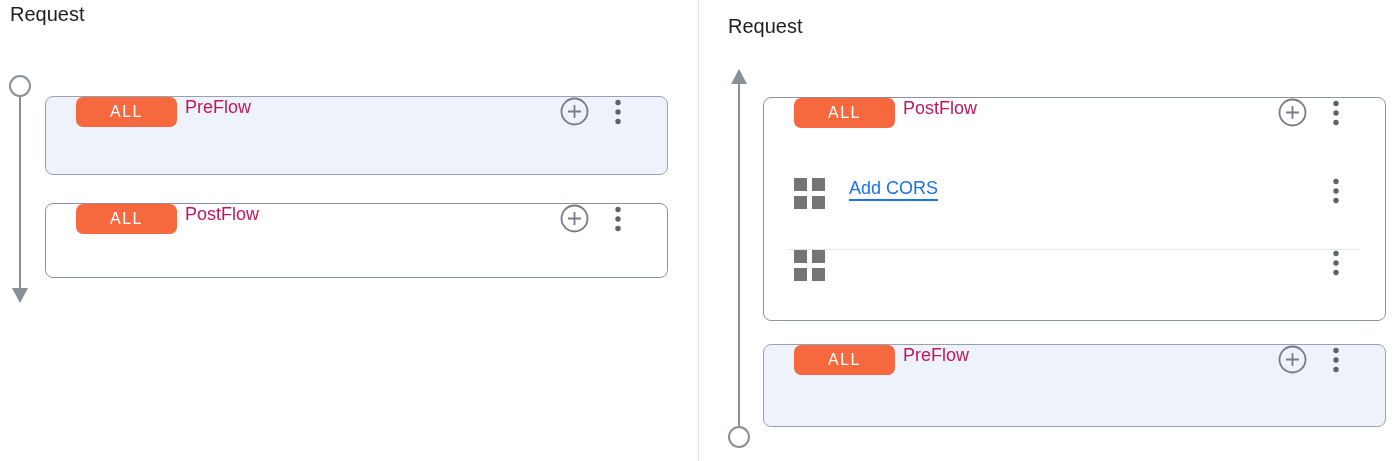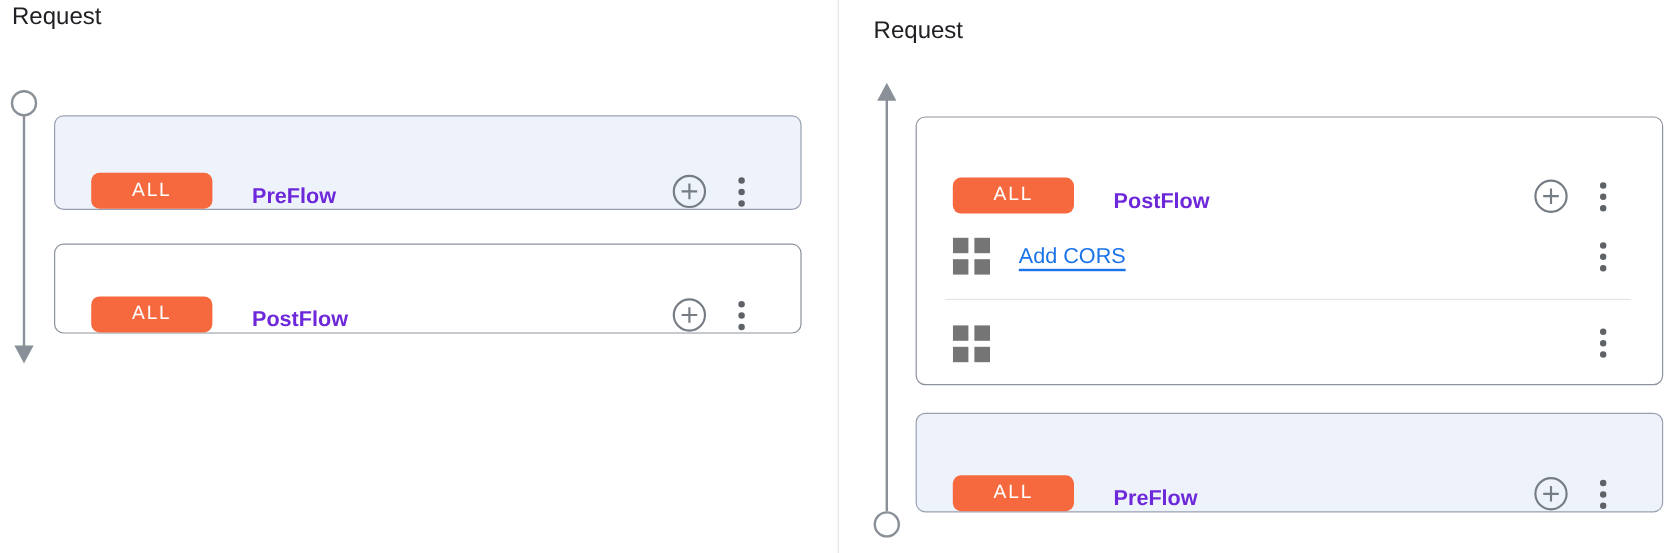--- a/index.html
+++ b/index.html
@@ -62,57 +62,57 @@
     border: 1px solid #8d939c;
     border-radius: 8px;
     cursor: pointer;
   }
   .flow-card.selected {
     background: #eef2fb;
     border-color: #99a1b0;
   }
   .card-row {
     display: flex;
-    align-items: flex-end;
+    align-items: flex-start;
     height: 100%;
     padding: 0 46px 0 30px;
   }
   .card-row.header { height: 80px; }
   .badge {
     width: 101px; height: 30px;
     border-radius: 7px;
     background: #f6693f;
     color: #ffffff;
     font-size: 16px;
     letter-spacing: 1.5px;
     display: flex; align-items: center; justify-content: center;
     flex: none;
   }
   .flow-label {
-    margin-left: 33px;
+    margin-left: 8px;
     font-size: 18px;
-    font-weight: 700;
-    color: #6d28d9;
+    font-weight: 400;
+    color: #be185d;
     white-space: nowrap;
   }
   .card-icons {
     margin-left: auto;
     display: flex;
     align-items: center;
     gap: 26px;
   }
   .icon-btn {
     display: flex; align-items: center; justify-content: center;
     background: none; border: none; padding: 0; margin: 0;
     cursor: pointer; line-height: 0;
   }
   
   .policy-row {
     display: flex;
-    align-items: center;
+    align-items: flex-start;
     height: 71px;
     padding: 0 46px 0 30px;
   }
   .policy-row.last { height: 72px; }
   .policy-icon { line-height: 0; flex: none; }
   .policy-link {
     margin-left: 24px;
     font-size: 18px;
     color: #1a73e8;
     text-decoration: underline;

